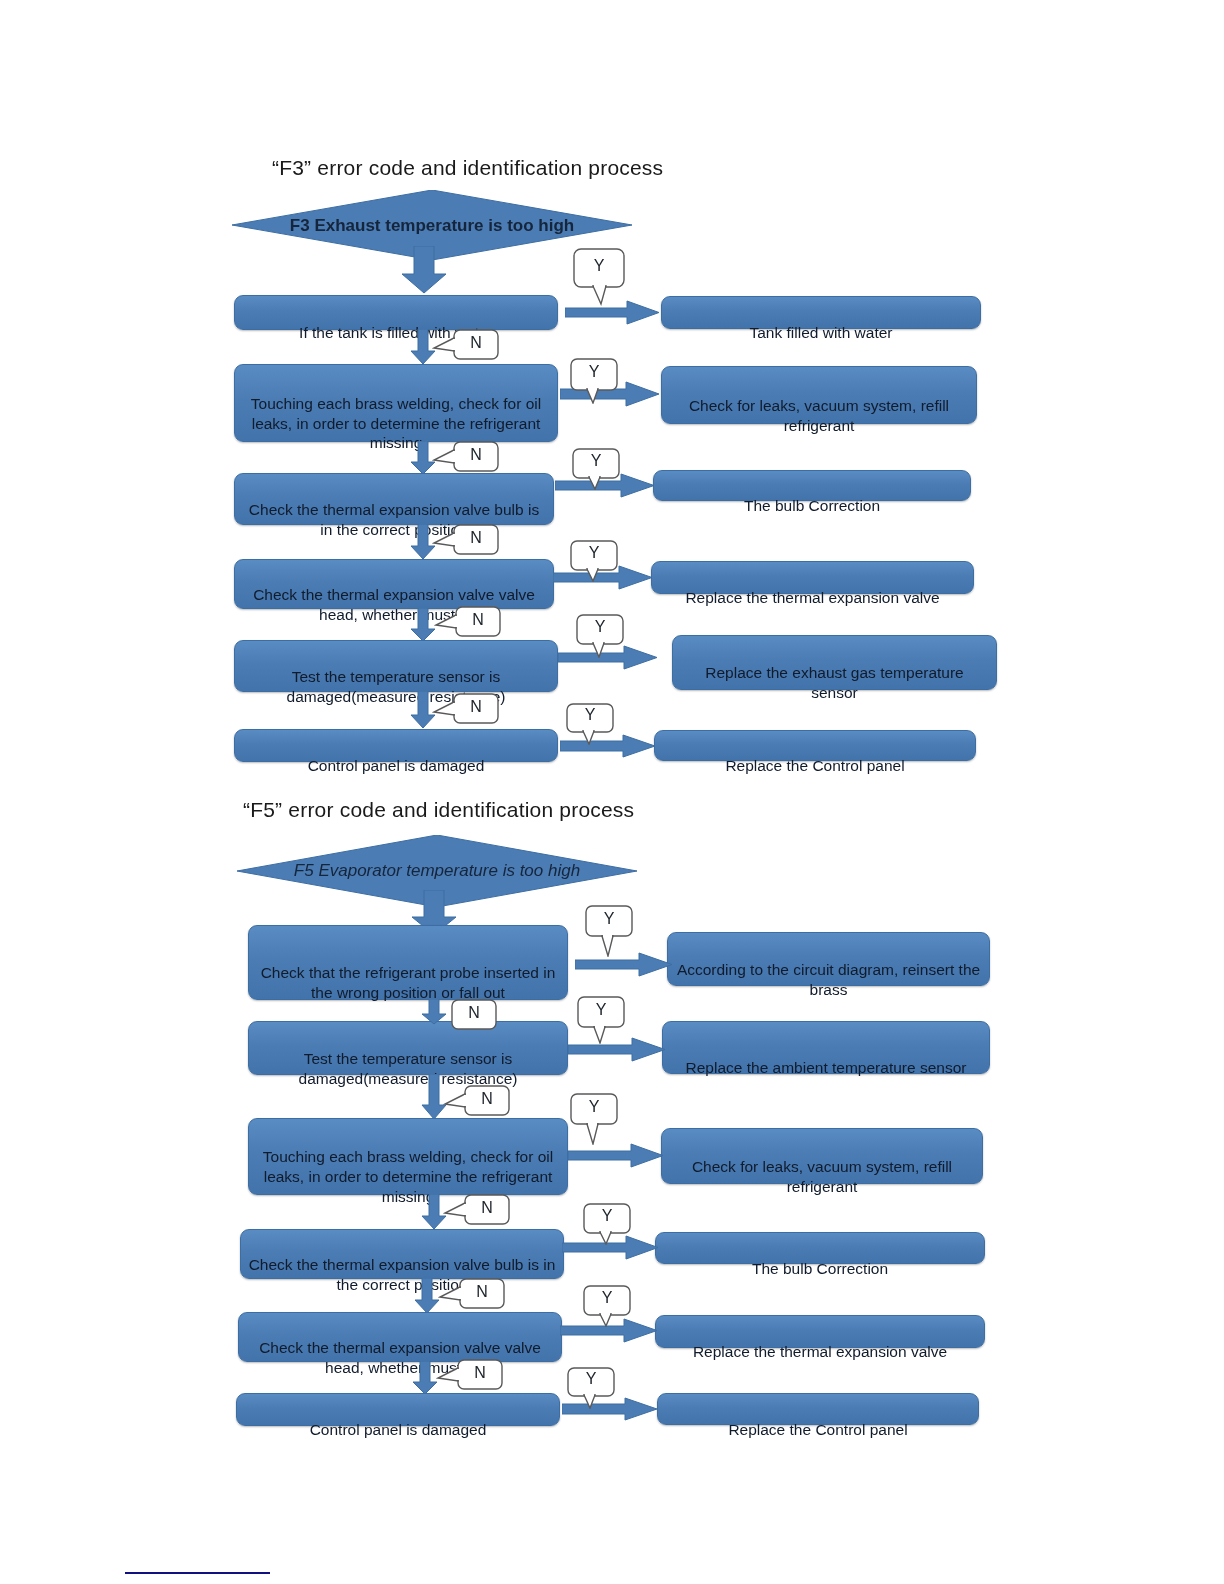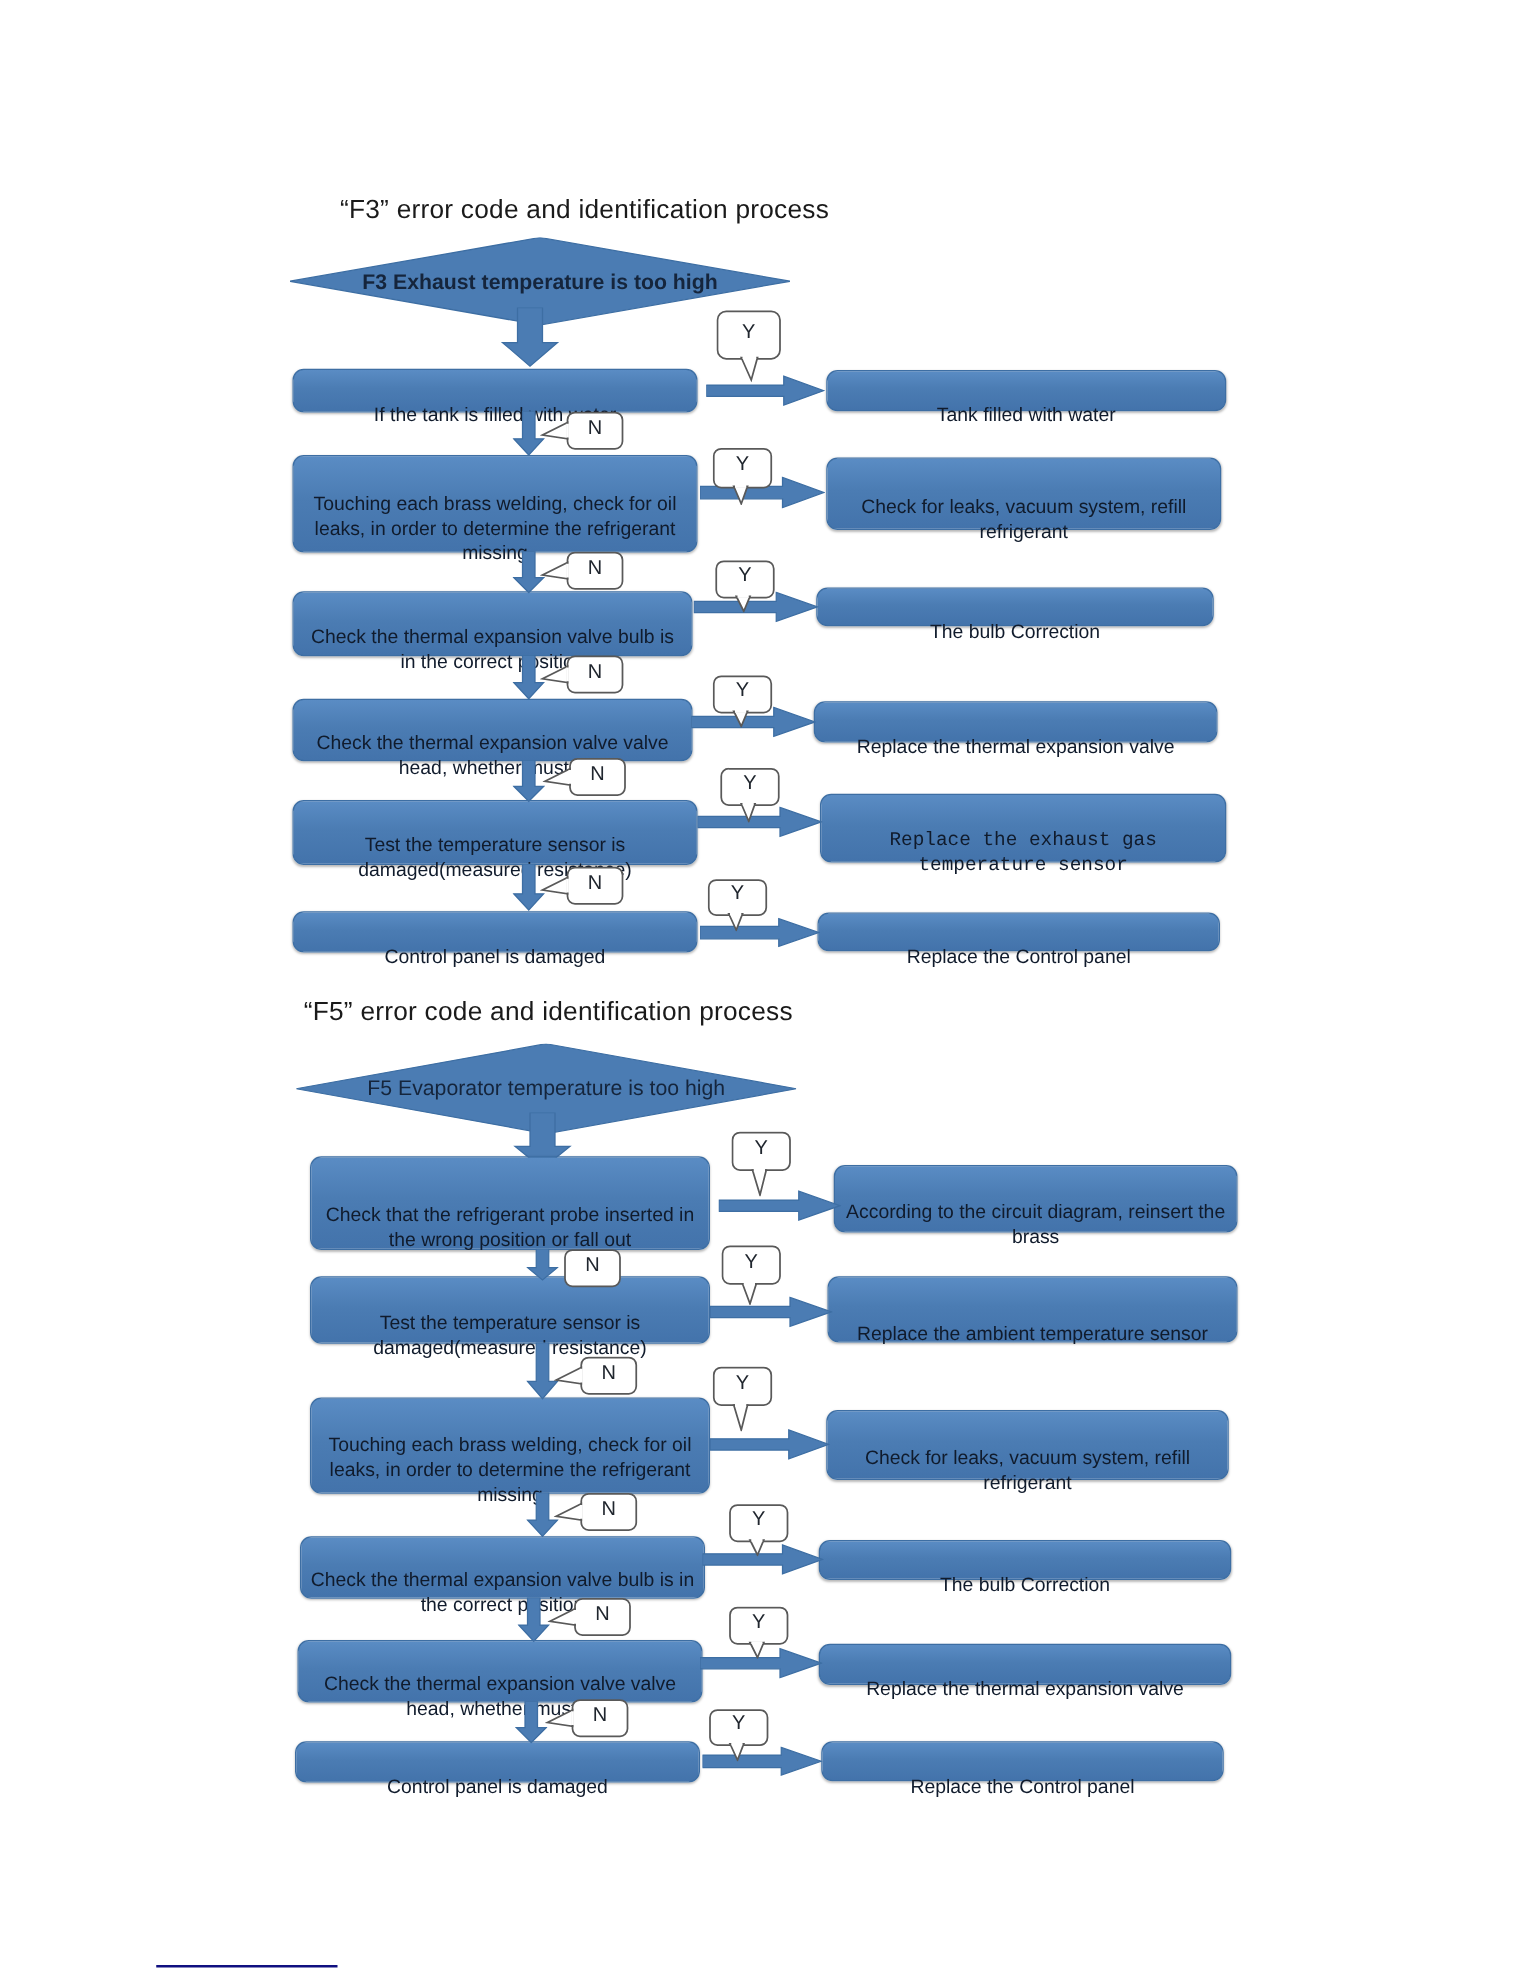--- a/index.html
+++ b/index.html
@@ -147,21 +147,21 @@
   </div>
   <div class="box" style="left:661px; top:366px; width:316px; height:58px;">
     <span>Check for leaks, vacuum system, refill refrigerant</span>
   </div>
   <div class="box" style="left:653px; top:470px; width:318px; height:31px;">
     <span>The bulb Correction</span>
   </div>
   <div class="box" style="left:651px; top:561px; width:323px; height:33px;">
     <span>Replace the thermal expansion valve</span>
   </div>
-  <div class="box" style="left:656px; top:635px; width:325px; height:55px;font-family:Liberation Mono, monospace;">
+  <div class="box" style="left:672px; top:635px; width:325px; height:55px;">
     <span>Replace the exhaust gas temperature sensor</span>
   </div>
   <div class="box" style="left:654px; top:730px; width:322px; height:31px;">
     <span>Replace the Control panel</span>
   </div>
 
   <div class="varrow" style="left:410px; top:329px; width:26px; height:36px;">
     <svg viewBox="0 0 26 36" width="26" height="36" preserveAspectRatio="none">
       <polygon points="8,0 18,0 18,22 25,22 13,35 1,22 8,22" fill="#4b7cb3" stroke="#3d6ea3" stroke-width="1"></polygon>
     </svg>
@@ -307,21 +307,21 @@
     </svg>
     <div class="callout-text" style="top:5px; left:22px; width:44px;">N</div>
   </div>
 
   <div class="section-title" style="left:243px; top:798px;">“F5” error code and identification process</div>
 
   <div class="diamond-wrap" style="left:237px; top:835px; width:400px; height:72px;">
     <svg class="diamond-shape" viewBox="0 0 400 72" preserveAspectRatio="none">
       <polygon points="200,0 400,36 200,72 0,36" fill="#4b7cb3" stroke="#3d6ea3" stroke-width="1"></polygon>
     </svg>
-    <div class="diamond-label" style="top:26px;">F5  Evaporator temperature is too high</div>
+    <div class="diamond-label" style="top:26px;font-style:italic;">F5  Evaporator temperature is too high</div>
   </div>
 
   <div class="bigarrow" style="left:410px; top:890px; width:48px; height:46px;">
     <svg viewBox="0 0 48 46" preserveAspectRatio="none" width="48" height="46">
       <polygon points="14,0 34,0 34,27 46,27 24,45 2,27 14,27" fill="#4b7cb3" stroke="#3d6ea3" stroke-width="1"></polygon>
     </svg>
   </div>
 
   <div class="box" style="left:248px; top:925px; width:320px; height:75px;">
     <span>Check that the refrigerant probe inserted in the wrong position or fall out</span>

